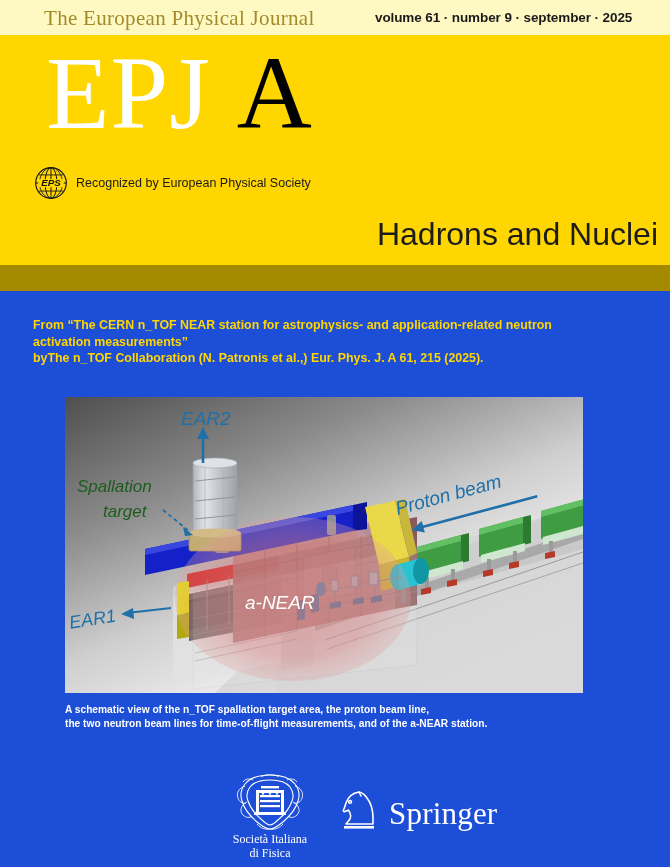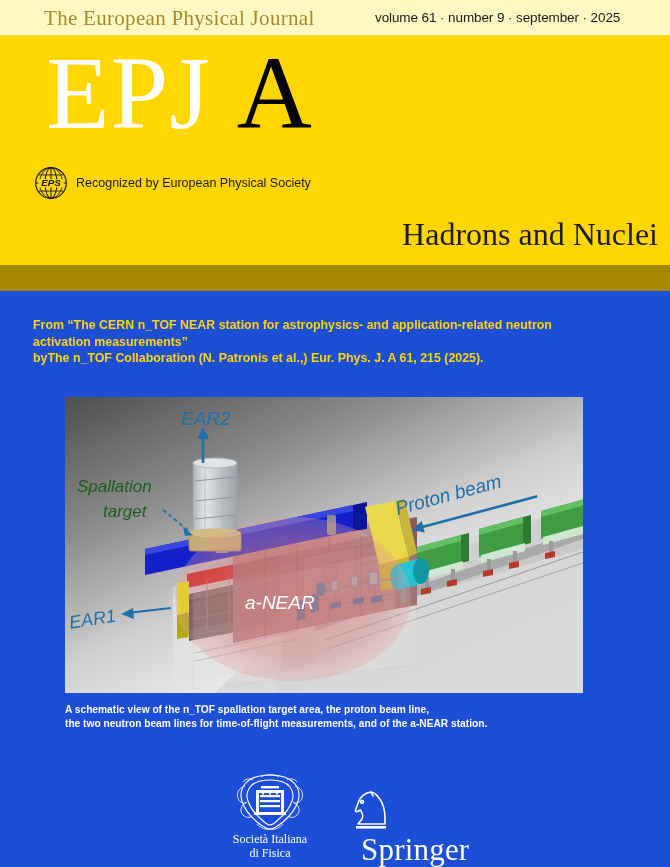--- a/index.html
+++ b/index.html
@@ -34,21 +34,21 @@
     font-size: 21px;
     letter-spacing: 0.3px;
     color: #a58a2a;
     white-space: nowrap;
   }
   .issue-line {
     position: absolute;
     left: 375px; top: 10px;
     font-family: "Liberation Sans", sans-serif;
     font-size: 13.5px;
-    font-weight: normal;
+    font-weight: bold;
     letter-spacing: -0.1px;
     color: #1a1a1a;
     white-space: nowrap;
   }
 
   
   .masthead {
     position: absolute;
     left: 0; top: 35px;
     width: 670px; height: 230px;
@@ -81,21 +81,21 @@
     margin-left: 8px;
     font-family: "Liberation Sans", sans-serif;
     font-size: 12.5px;
     color: #1a1a1a;
     white-space: nowrap;
   }
 
   .subject {
     position: absolute;
     right: 12px; top: 181px;
-    font-family: Liberation Serif, serif;
+    font-family: Liberation Sans, sans-serif;
     font-size: 32px;
     color: #1c1c1c;
     white-space: nowrap;
   }
 
   
   .gold-band {
     position: absolute;
     left: 0; top: 265px;
     width: 670px; height: 26px;
@@ -161,24 +161,23 @@
     font-family: "Liberation Serif", serif;
     font-size: 12px;
     line-height: 13.5px;
     color: #ffffff;
     margin-top: 1px;
   }
   .sif-name .line { display: block; }
 
   .springer-logo {
     position: absolute;
-    left: 352px; top: 19px;
+    left: 340px; top: 19px;
     display: flex;
-    align-items: flex-start;
-    flex-direction: column;
+    align-items: flex-end;
   }
   .springer-word {
     font-family: "Liberation Serif", serif;
     font-size: 31px;
     color: #ffffff;
     margin-left: 9px;
     letter-spacing: 0.2px;
   }
 </style>
 </head>

